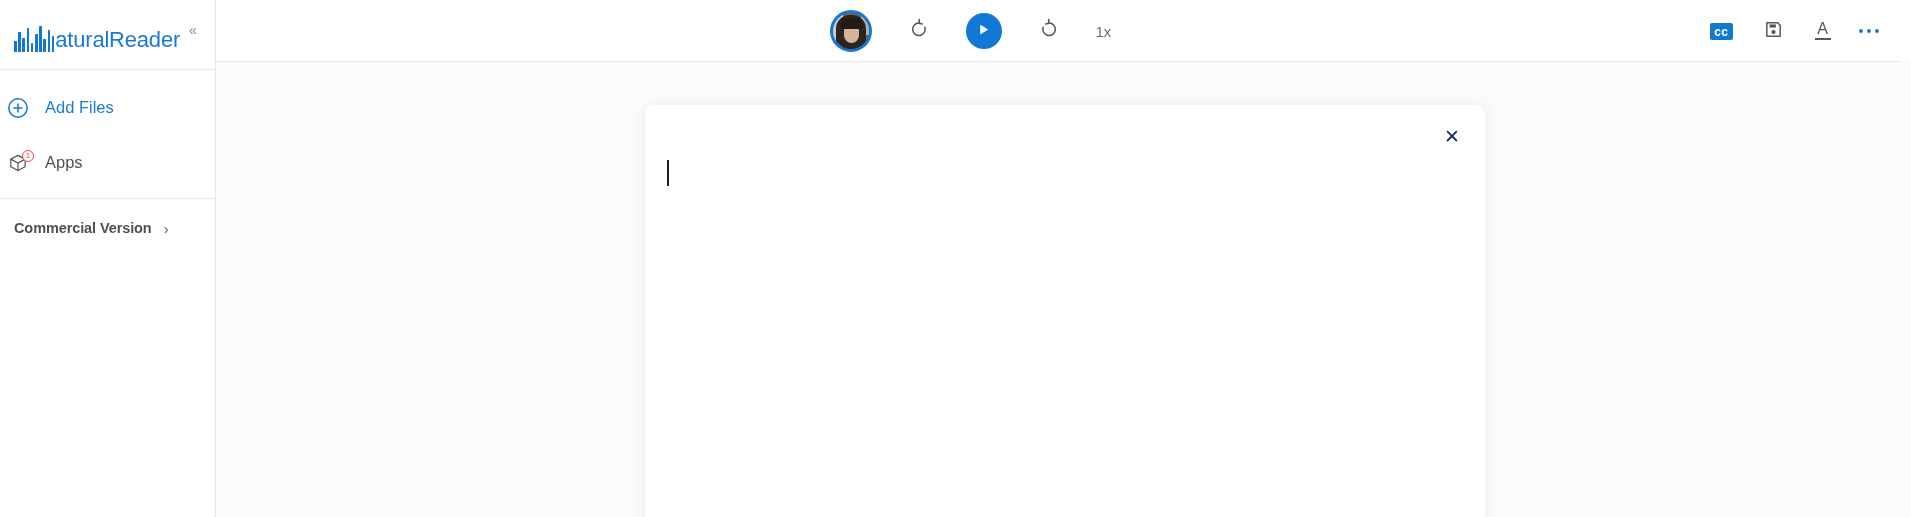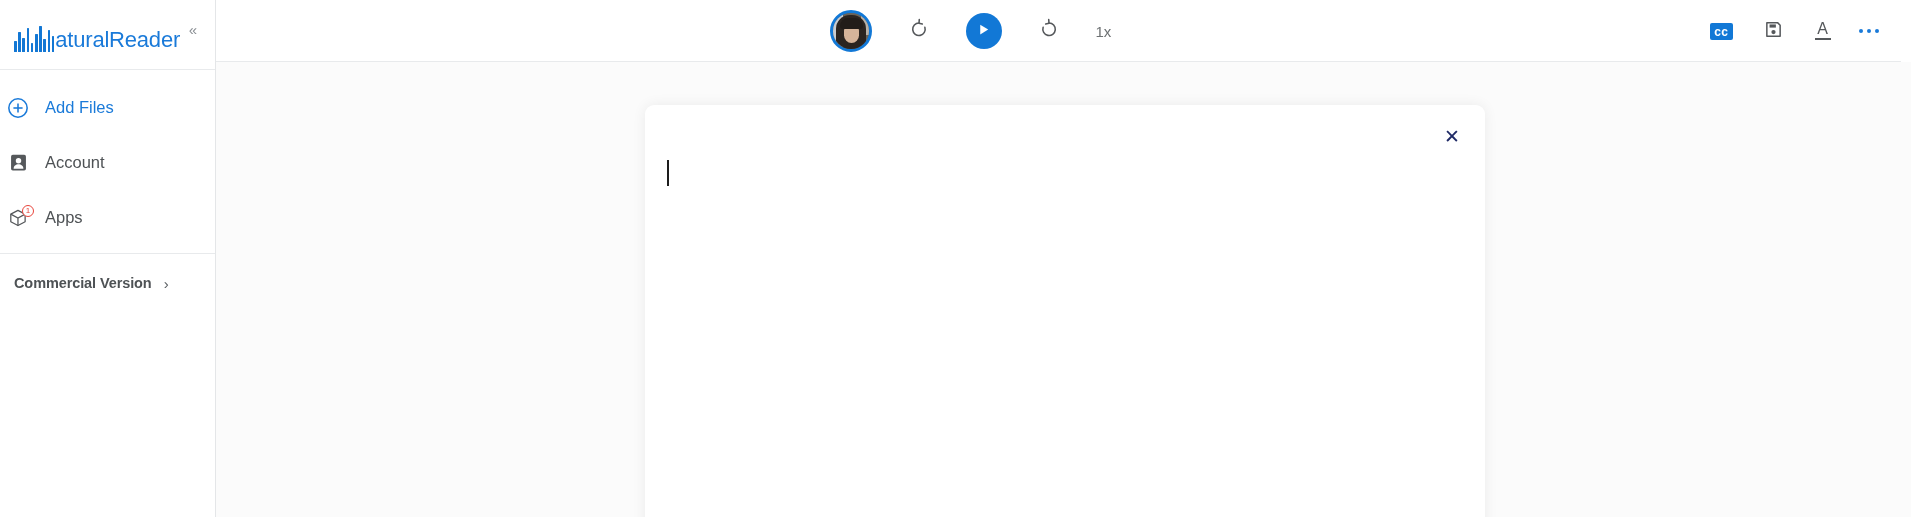--- a/index.html
+++ b/index.html
@@ -406,30 +406,20 @@
           <svg width="22" height="22" viewBox="0 0 24 24">
             <circle cx="12" cy="12" r="10" fill="none" stroke="#1a7ad9" stroke-width="1.7"></circle>
             <line x1="12" y1="7" x2="12" y2="17" stroke="#1a7ad9" stroke-width="1.7"></line>
             <line x1="7" y1="12" x2="17" y2="12" stroke="#1a7ad9" stroke-width="1.7"></line>
           </svg>
         </span>
         <span class="nav-label">Add Files</span>
       </div>
 
 
-      <div class="nav-item">
-        <span class="nav-icon">
-          <svg width="21" height="21" viewBox="0 0 24 24">
-            <rect x="3.5" y="3" width="17" height="18" rx="2" fill="#55585b"></rect>
-            <circle cx="12" cy="10" r="3.1" fill="#ffffff"></circle>
-            <path d="M6.4 19.2c0-3.3 2.6-5.2 5.6-5.2s5.6 1.9 5.6 5.2z" fill="#ffffff"></path>
-          </svg>
-        </span>
-        <span class="nav-label">Account</span>
-      </div>
 
       <div class="nav-item">
         <span class="nav-icon">
           <svg width="22" height="22" viewBox="0 0 24 24">
             <path d="M12 3 L20.5 7.5 L20.5 16.5 L12 21 L3.5 16.5 L3.5 7.5 Z" fill="none" stroke="#55585b" stroke-width="1.5" stroke-linejoin="round" transform="scale(0.92) translate(1,1)"></path>
             <path d="M3.5 7.5 L12 12 L20.5 7.5 M12 12 L12 21" fill="none" stroke="#55585b" stroke-width="1.5" transform="scale(0.92) translate(1,1)"></path>
           </svg>
           <span class="apps-badge">1</span>
         </span>
         <span class="nav-label">Apps</span>

